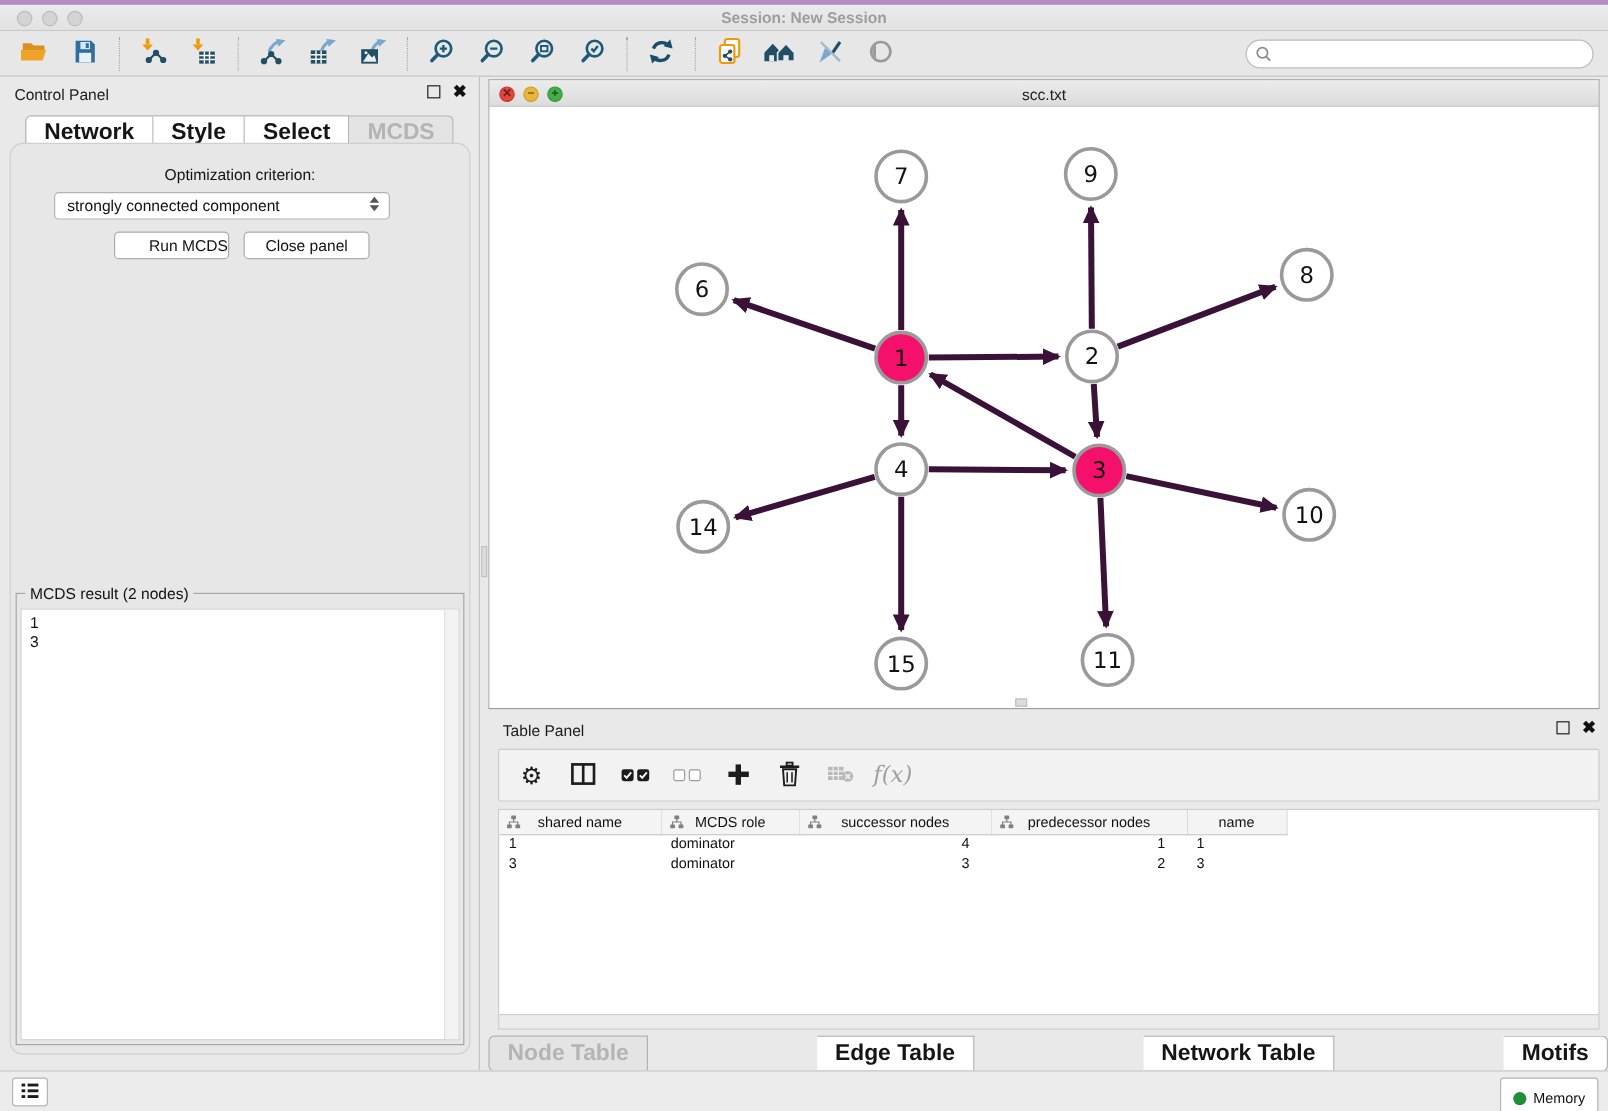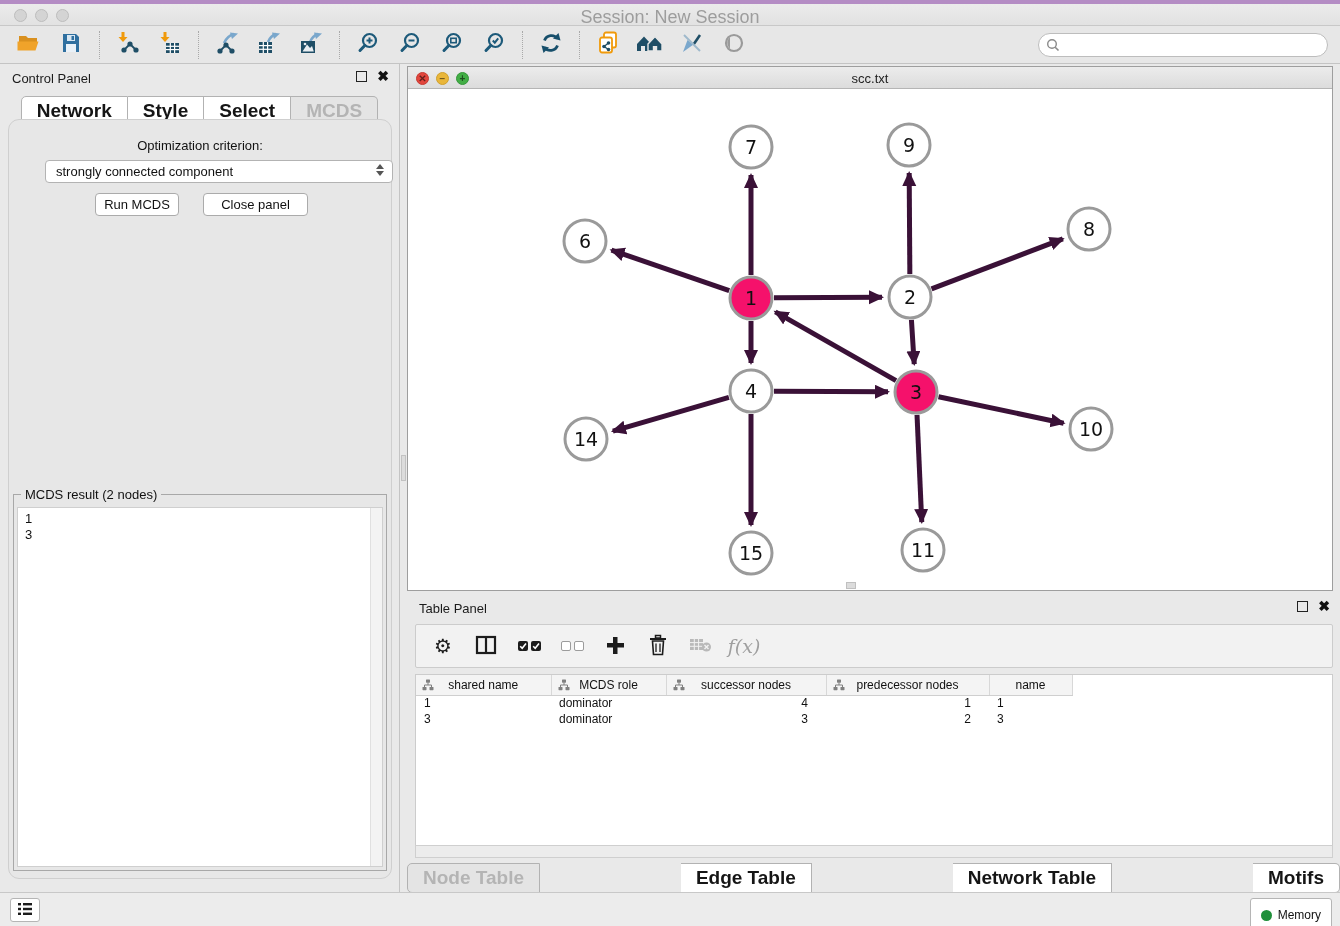--- a/index.html
+++ b/index.html
@@ -4,21 +4,21 @@
 <style>
   * { margin:0; padding:0; box-sizing:border-box; }
   html,body { width:1340px; height:926px; font-family:"Liberation Sans", sans-serif; background:#e8e8e8; overflow:hidden; }
   .app { position:relative; width:1340px; height:926px; background:#e9e9e9; }
 
   
   .titlebar { position:absolute; left:0; top:0; width:1340px; height:26px;
     background:linear-gradient(#ebebeb,#e2e2e2); border-top:4px solid #b48cc4; border-bottom:1px solid #c8c8c8; }
   .tl-lights { position:absolute; left:14px; top:5px; display:flex; gap:8px; }
   .tl-light { width:13px; height:13px; border-radius:50%; background:#d4d4d4; border:1px solid #bdbdbd; }
-  .win-title { position:absolute; left:0; right:0; top:3px; text-align:center; font-size:18px; color:#9d9d9d; }
+  .win-title { position:absolute; left:0; right:0; top:3px; text-align:center; font-size:13px; color:#9d9d9d;font-weight:bold; }
 
   
   .toolbar { position:absolute; left:0; top:26px; width:1340px; height:38px;
     background:#e7e7e7; border-bottom:1px solid #c4c4c4; display:flex; align-items:center; padding-left:8px; }
   .tbtn { width:42px; height:32px; border:none; background:transparent; display:flex; align-items:center; justify-content:center; }
   .tsep { width:0; height:28px; border-left:1px dotted #a9a9a9; margin:0 7px; }
   .search-wrap { position:absolute; right:12px; top:7px; width:290px; height:24px; }
   .search-input { width:100%; height:100%; border:1px solid #bdbdbd; border-radius:12px; background:#fff; padding:0 8px 0 26px; font-size:12px; outline:none; }
   .search-glass { position:absolute; left:8px; top:5px; pointer-events:none; }
 
@@ -29,26 +29,26 @@
   .panel-icons { position:absolute; right:10px; top:7px; display:flex; gap:10px; align-items:center; }
   .float-icon { width:11px; height:11px; border:1.6px solid #222; background:transparent; }
   .close-icon { font-size:14px; font-weight:bold; color:#111; line-height:11px; }
   .cp-tabs { position:absolute; left:0; top:32px; width:100%; display:flex; justify-content:center; }
   .seg { border:1px solid #b2b2b2; border-left:none; background:#fff; padding:3px 15px; font-size:19px; font-weight:600; color:#151515; white-space:nowrap; }
   .seg:first-child { border-left:1px solid #b2b2b2; border-radius:5px 0 0 5px; }
   .seg:last-child { border-radius:0 5px 5px 0; }
   .seg.seg-active { background:#e4e4e4; color:#b4b4b4; }
   .cp-body { position:absolute; left:8px; top:55px; width:384px; height:760px; background:#e7e7e7; border:1px solid #cfcfcf; border-radius:11px; }
   .criterion-label { position:absolute; left:0; width:100%; top:18px; text-align:center; font-size:13px; color:#111; }
-  .dropdown { position:absolute; left:36px; top:40px; width:348px; height:23px; background:#fff; border:1px solid #b3b3b3; border-radius:4px; font-size:13px; color:#111; display:flex; align-items:center; padding-left:10px; }
+  .dropdown { position:absolute; left:36px; top:40px; width:280px; height:23px; background:#fff; border:1px solid #b3b3b3; border-radius:4px; font-size:13px; color:#111; display:flex; align-items:center; padding-left:10px; }
   .dd-arrows { position:absolute; right:8px; top:3px; display:flex; flex-direction:column; gap:2px; }
   .dd-up { width:0; height:0; border-left:4px solid transparent; border-right:4px solid transparent; border-bottom:5px solid #555; }
   .dd-down { width:0; height:0; border-left:4px solid transparent; border-right:4px solid transparent; border-top:5px solid #555; }
   .btn { position:absolute; top:73px; height:23px; background:#fff; border:1px solid #ababab; border-radius:4px; font-size:13px; color:#111; font-family:"Liberation Sans",sans-serif; }
-  .run-btn { left:86px; width:84px; }
+  .run-btn { left:86px; width:96px;text-align:right; }
   .closep-btn { left:194px; width:105px; }
   .result-group { position:absolute; left:4px; top:374px; width:374px; height:377px; border:1px solid #a8a8a8; }
   .result-legend { position:absolute; left:7px; top:-8px; background:#e7e7e7; padding:0 4px; font-size:13px; color:#111; }
   .result-box { position:absolute; left:3px; top:12px; right:3px; bottom:3px; background:#fff; border:1px solid #cfcfcf; font-size:13px; color:#111; padding:3px 0 0 7px; line-height:16px; }
   .result-scroll { position:absolute; right:0; top:0; bottom:0; width:12px; background:#f3f3f3; border-left:1px solid #e0e0e0; }
 
   
   .net-window { position:absolute; left:407px; top:66px; width:926px; height:525px; border:1px solid #9e9e9e; background:#fff; }
   .net-titlebar { position:absolute; left:0; top:0; width:100%; height:22px; background:linear-gradient(#ececec,#dcdcdc); border-bottom:1px solid #b5b5b5; }
   .net-lights { position:absolute; left:8px; top:5px; display:flex; gap:7px; }

